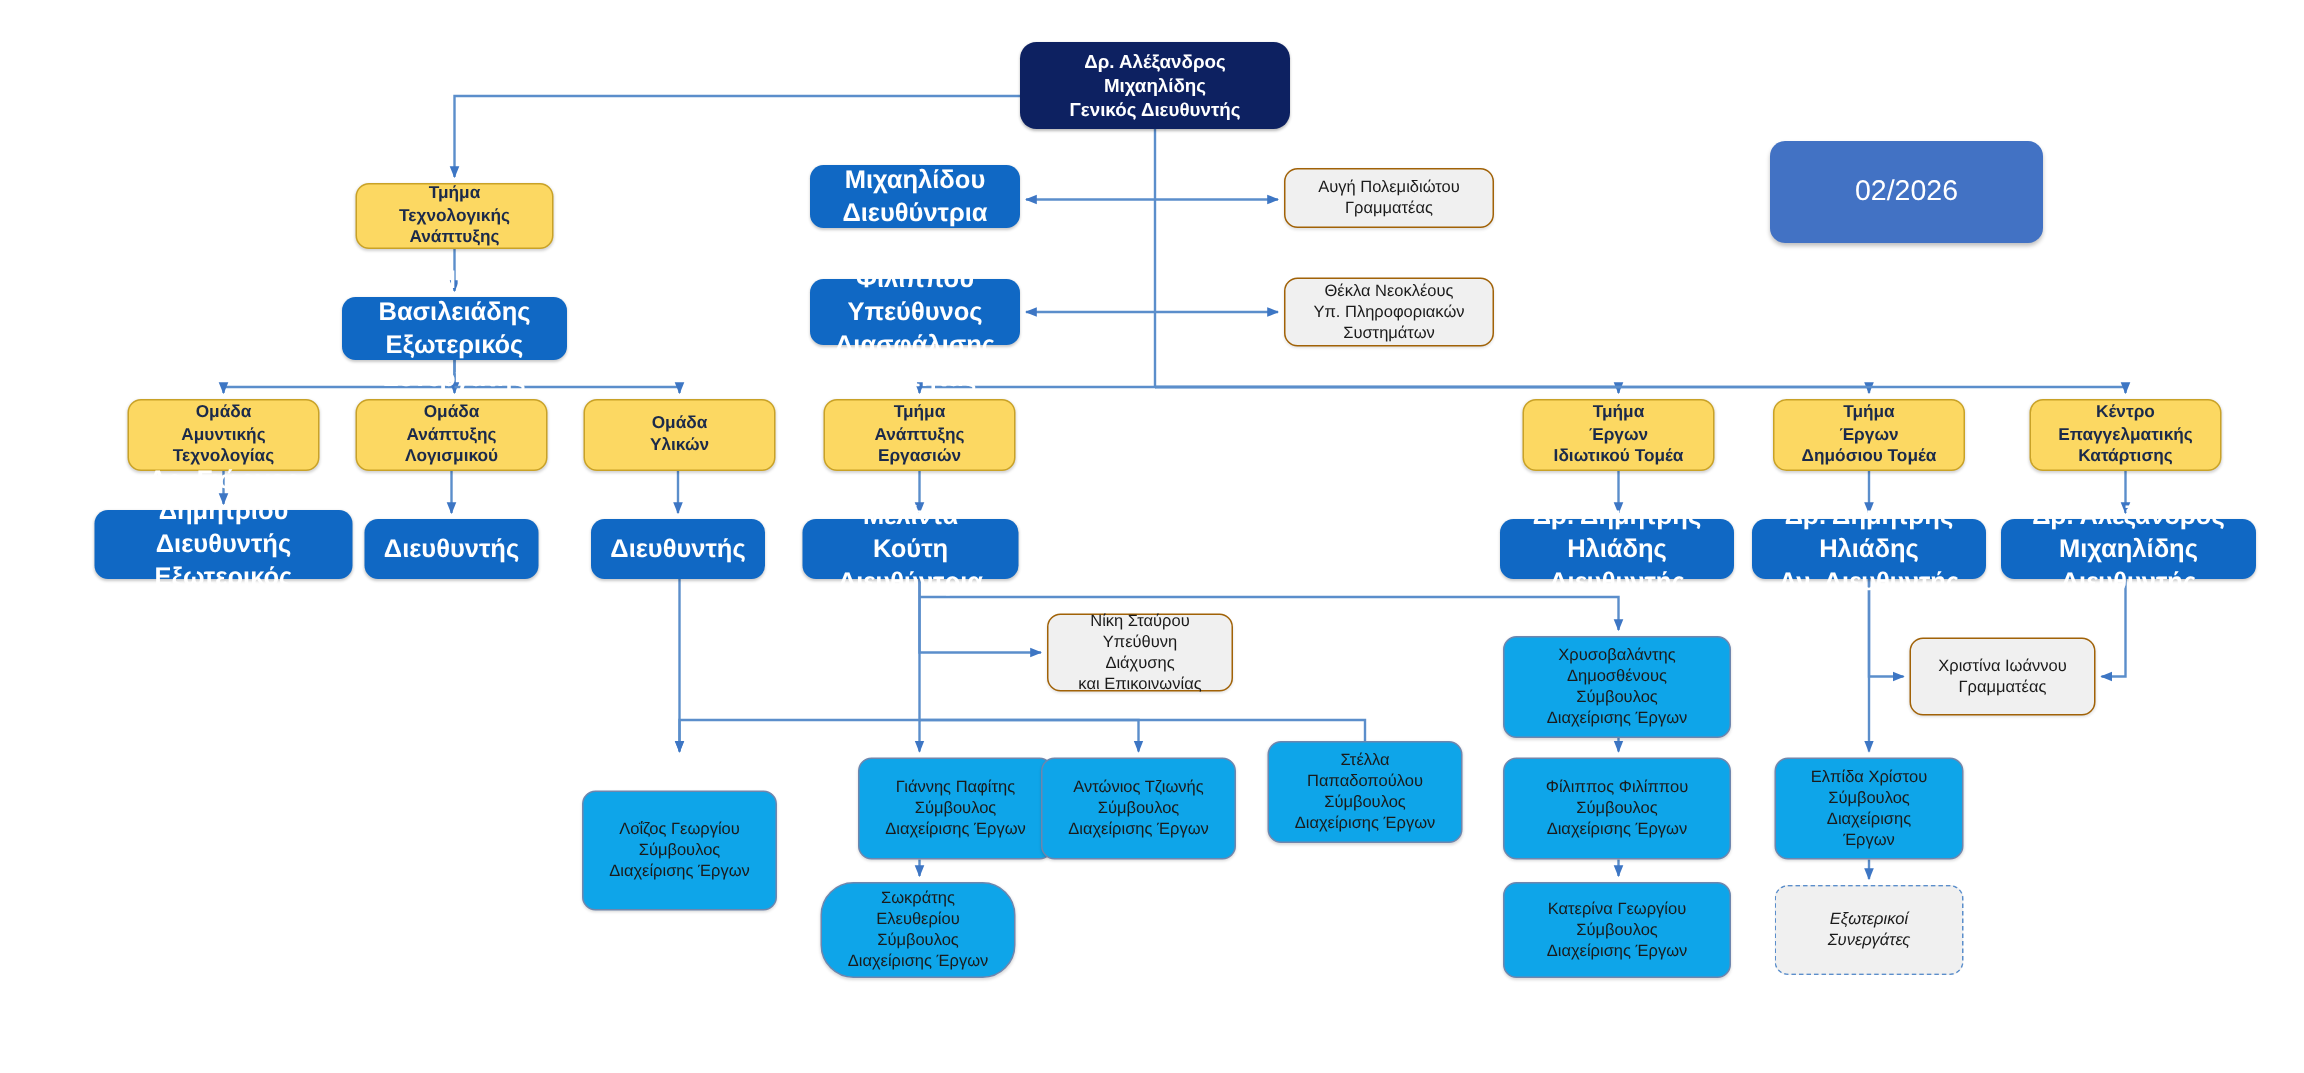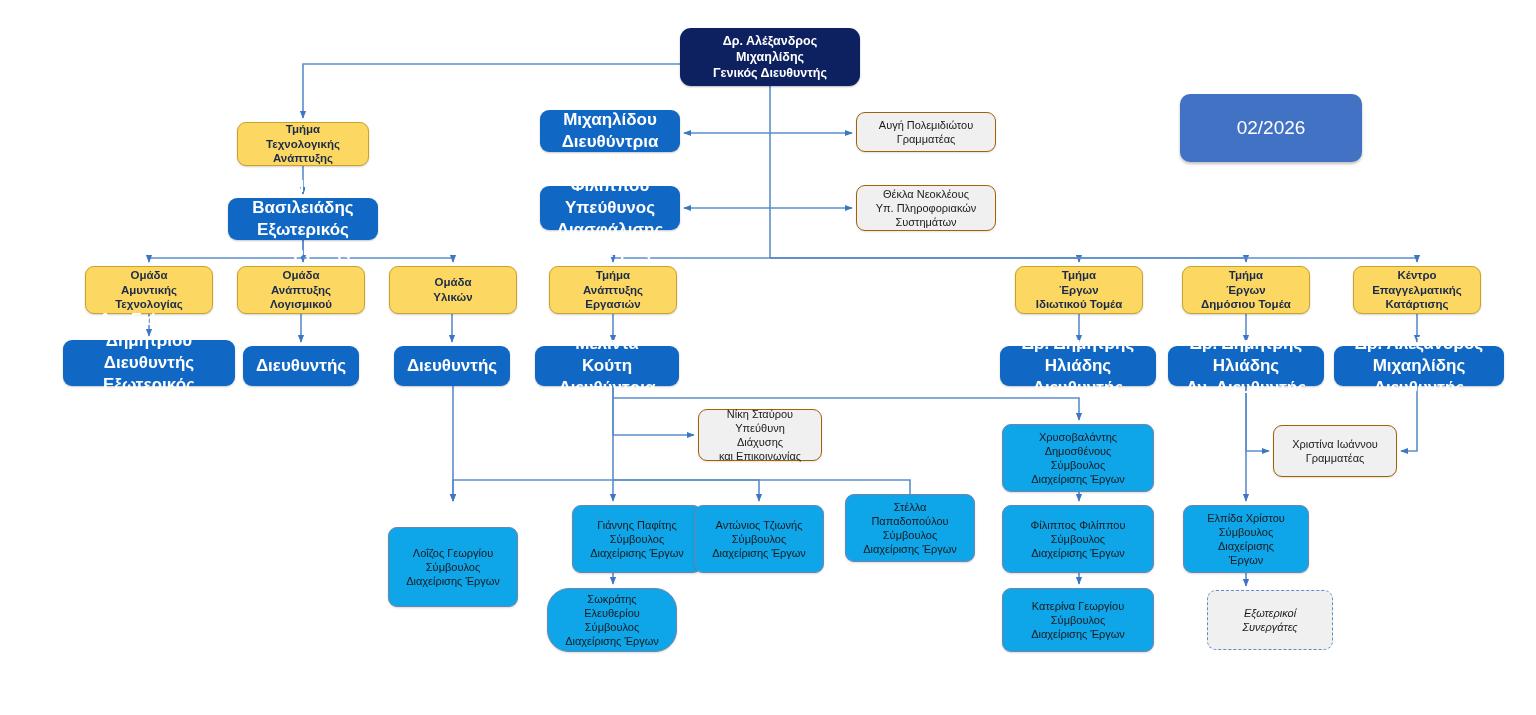--- a/index.html
+++ b/index.html
@@ -235,17 +235,17 @@
 Διαχείρισης Έργων</div>
       <div class="node n-gray" style="left: 1002px; top: 505px; width: 152px; height: 68px;">Φίλιππος Φιλίππου
 Σύμβουλος
 Διαχείρισης Έργων</div>
       <div class="node n-gray" style="left: 1002px; top: 588px; width: 152px; height: 64px;">Κατερίνα Γεωργίου
 Σύμβουλος
 Διαχείρισης Έργων</div>
       <div class="node n-gray" style="left: 1183px; top: 505px; width: 126px; height: 68px;">Ελπίδα Χρίστου
 Σύμβουλος
 Διαχείρισης Έργων</div>
-      <div class="node n-dashed" style="left: 1183px; top: 590px; width: 126px; height: 60px; margin-left: 24px;">Εξωτερικοί
+      <div class="node n-dashed" style="left: 1183px; top: 590px; width: 126px; height: 60px;">Εξωτερικοί
 Συνεργάτες</div>
     </div>
 
 </div>
 
 </body></html>

